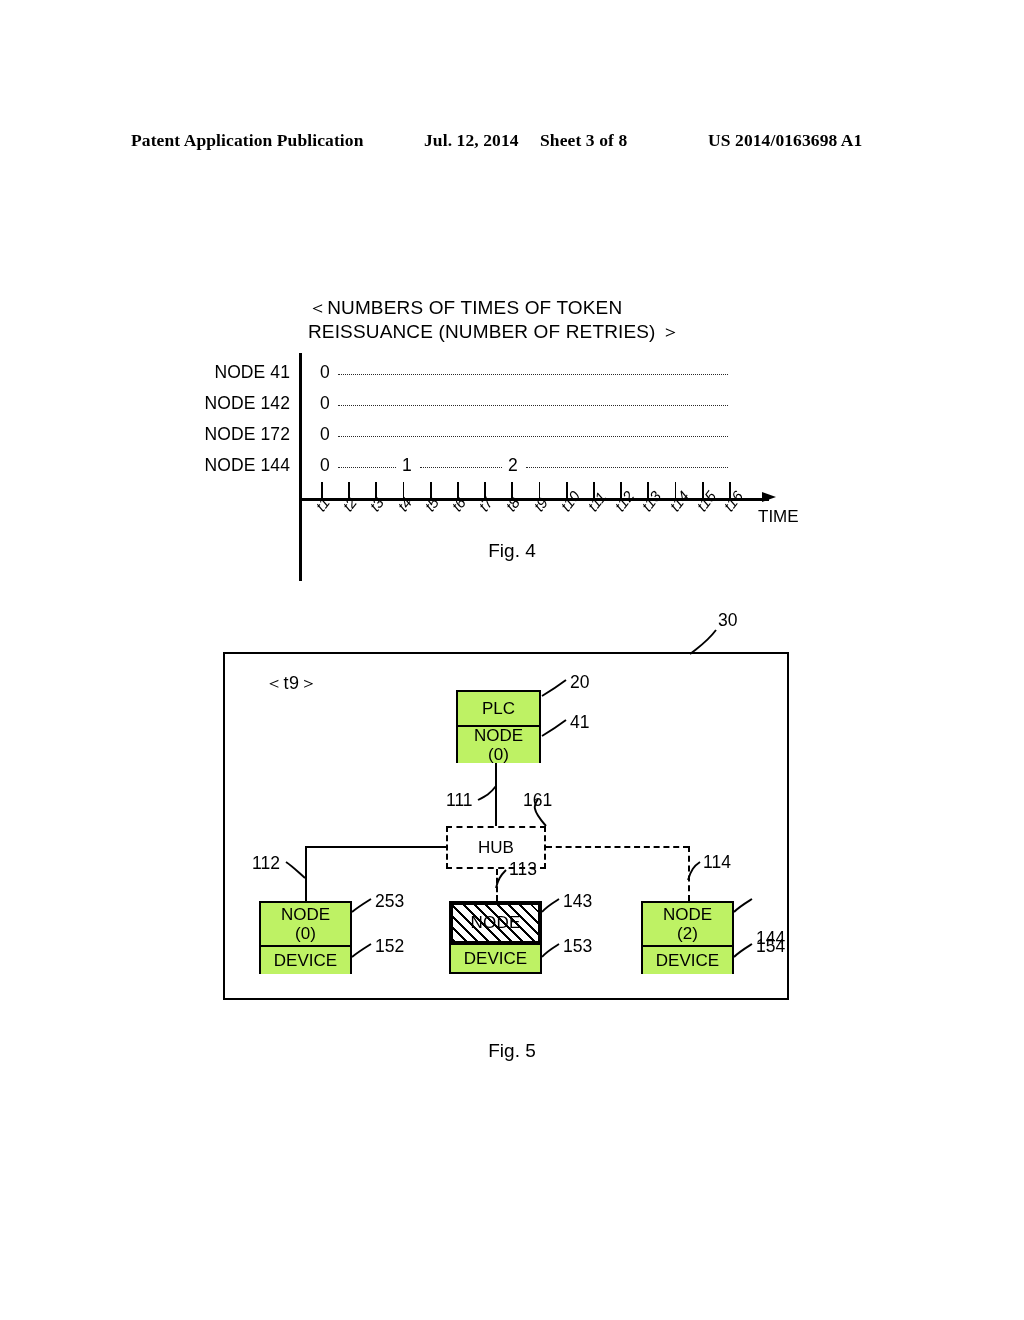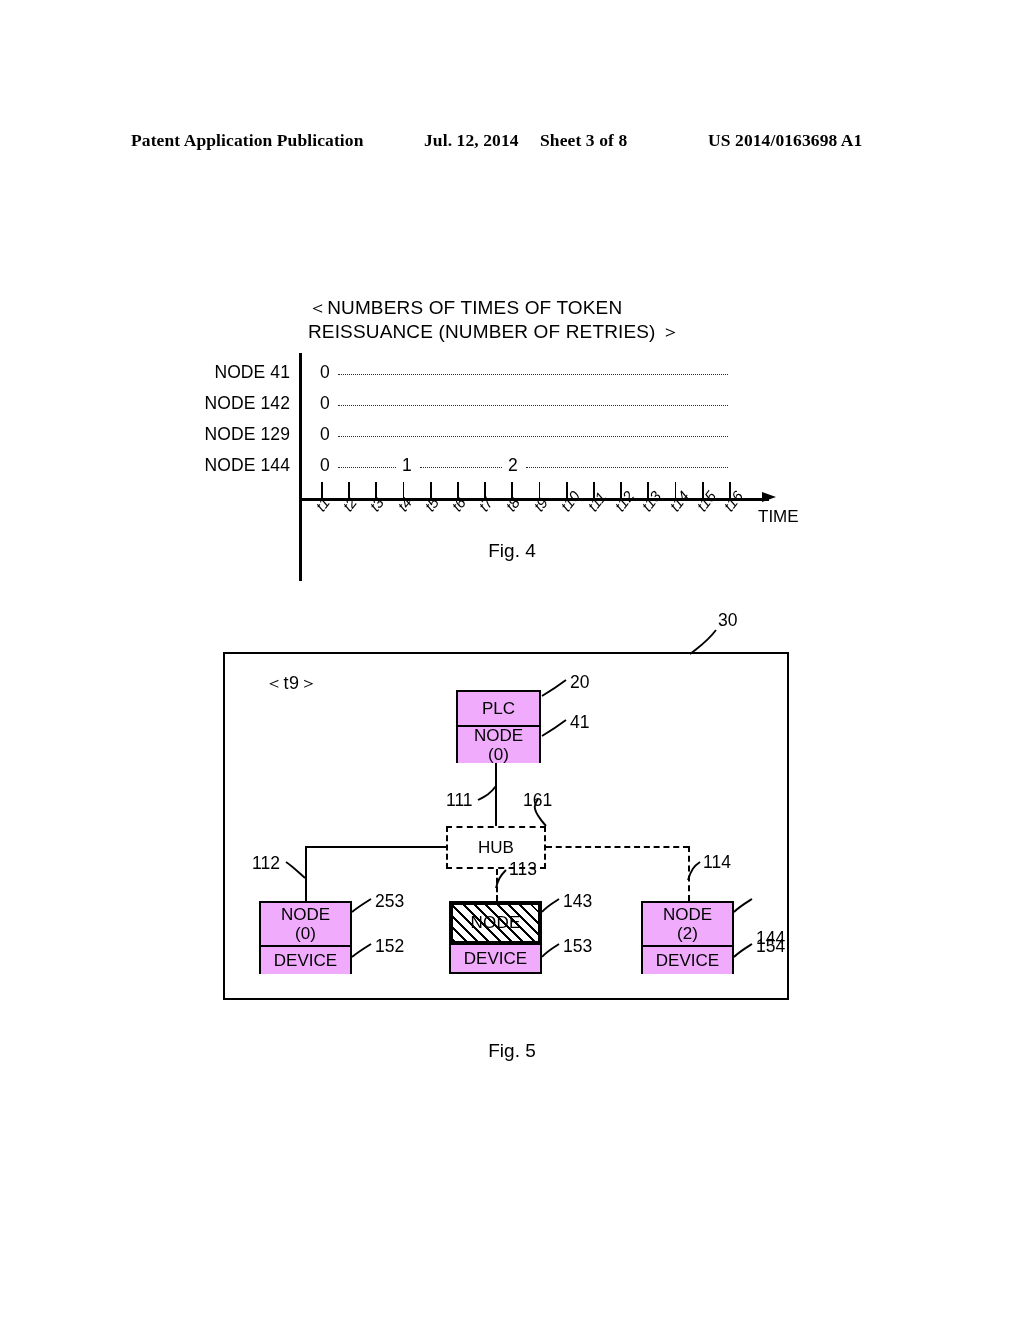--- a/index.html
+++ b/index.html
@@ -152,21 +152,21 @@
   }
   #fig5 .cell {
     box-sizing: border-box;
     display: flex;
     flex-direction: column;
     align-items: center;
     justify-content: center;
     font-size: 17px;
     line-height: 19px;
     white-space: nowrap;
-    background: #f0abfc;
+    background: #bef264;
   }
   #fig5 .cell.div-top { border-top: 2.1px solid #000; }
   #fig5 .hub {
     position: absolute;
     border: 2.2px dashed #000;
     box-sizing: border-box;
     background: #fff;
     display: flex;
     align-items: center;
     justify-content: center;
@@ -230,21 +230,21 @@
 
   <div class="f4-title">＜NUMBERS OF TIMES OF TOKEN
    REISSUANCE (NUMBER OF RETRIES) ＞</div>
 
   <div class="f4-axis-v"></div>
   <div class="f4-axis-h"></div>
   <div class="f4-arrow"></div>
 
   <div class="f4-rowlabel" style="top:72px;">NODE 41</div>
   <div class="f4-rowlabel" style="top:103px;">NODE 142</div>
-  <div class="f4-rowlabel" style="top:134px;">NODE 129</div>
+  <div class="f4-rowlabel" style="top:134px;">NODE 172</div>
   <div class="f4-rowlabel" style="top:165px;">NODE 144</div>
 
   <div class="f4-rowval" style="left:320px; top:72px;">0</div>
   <div class="f4-dots" style="left:338px; top:84px; width:390px;"></div>
 
   <div class="f4-rowval" style="left:320px; top:103px;">0</div>
   <div class="f4-dots" style="left:338px; top:115px; width:390px;"></div>
 
   <div class="f4-rowval" style="left:320px; top:134px;">0</div>
   <div class="f4-dots" style="left:338px; top:146px; width:390px;"></div>

